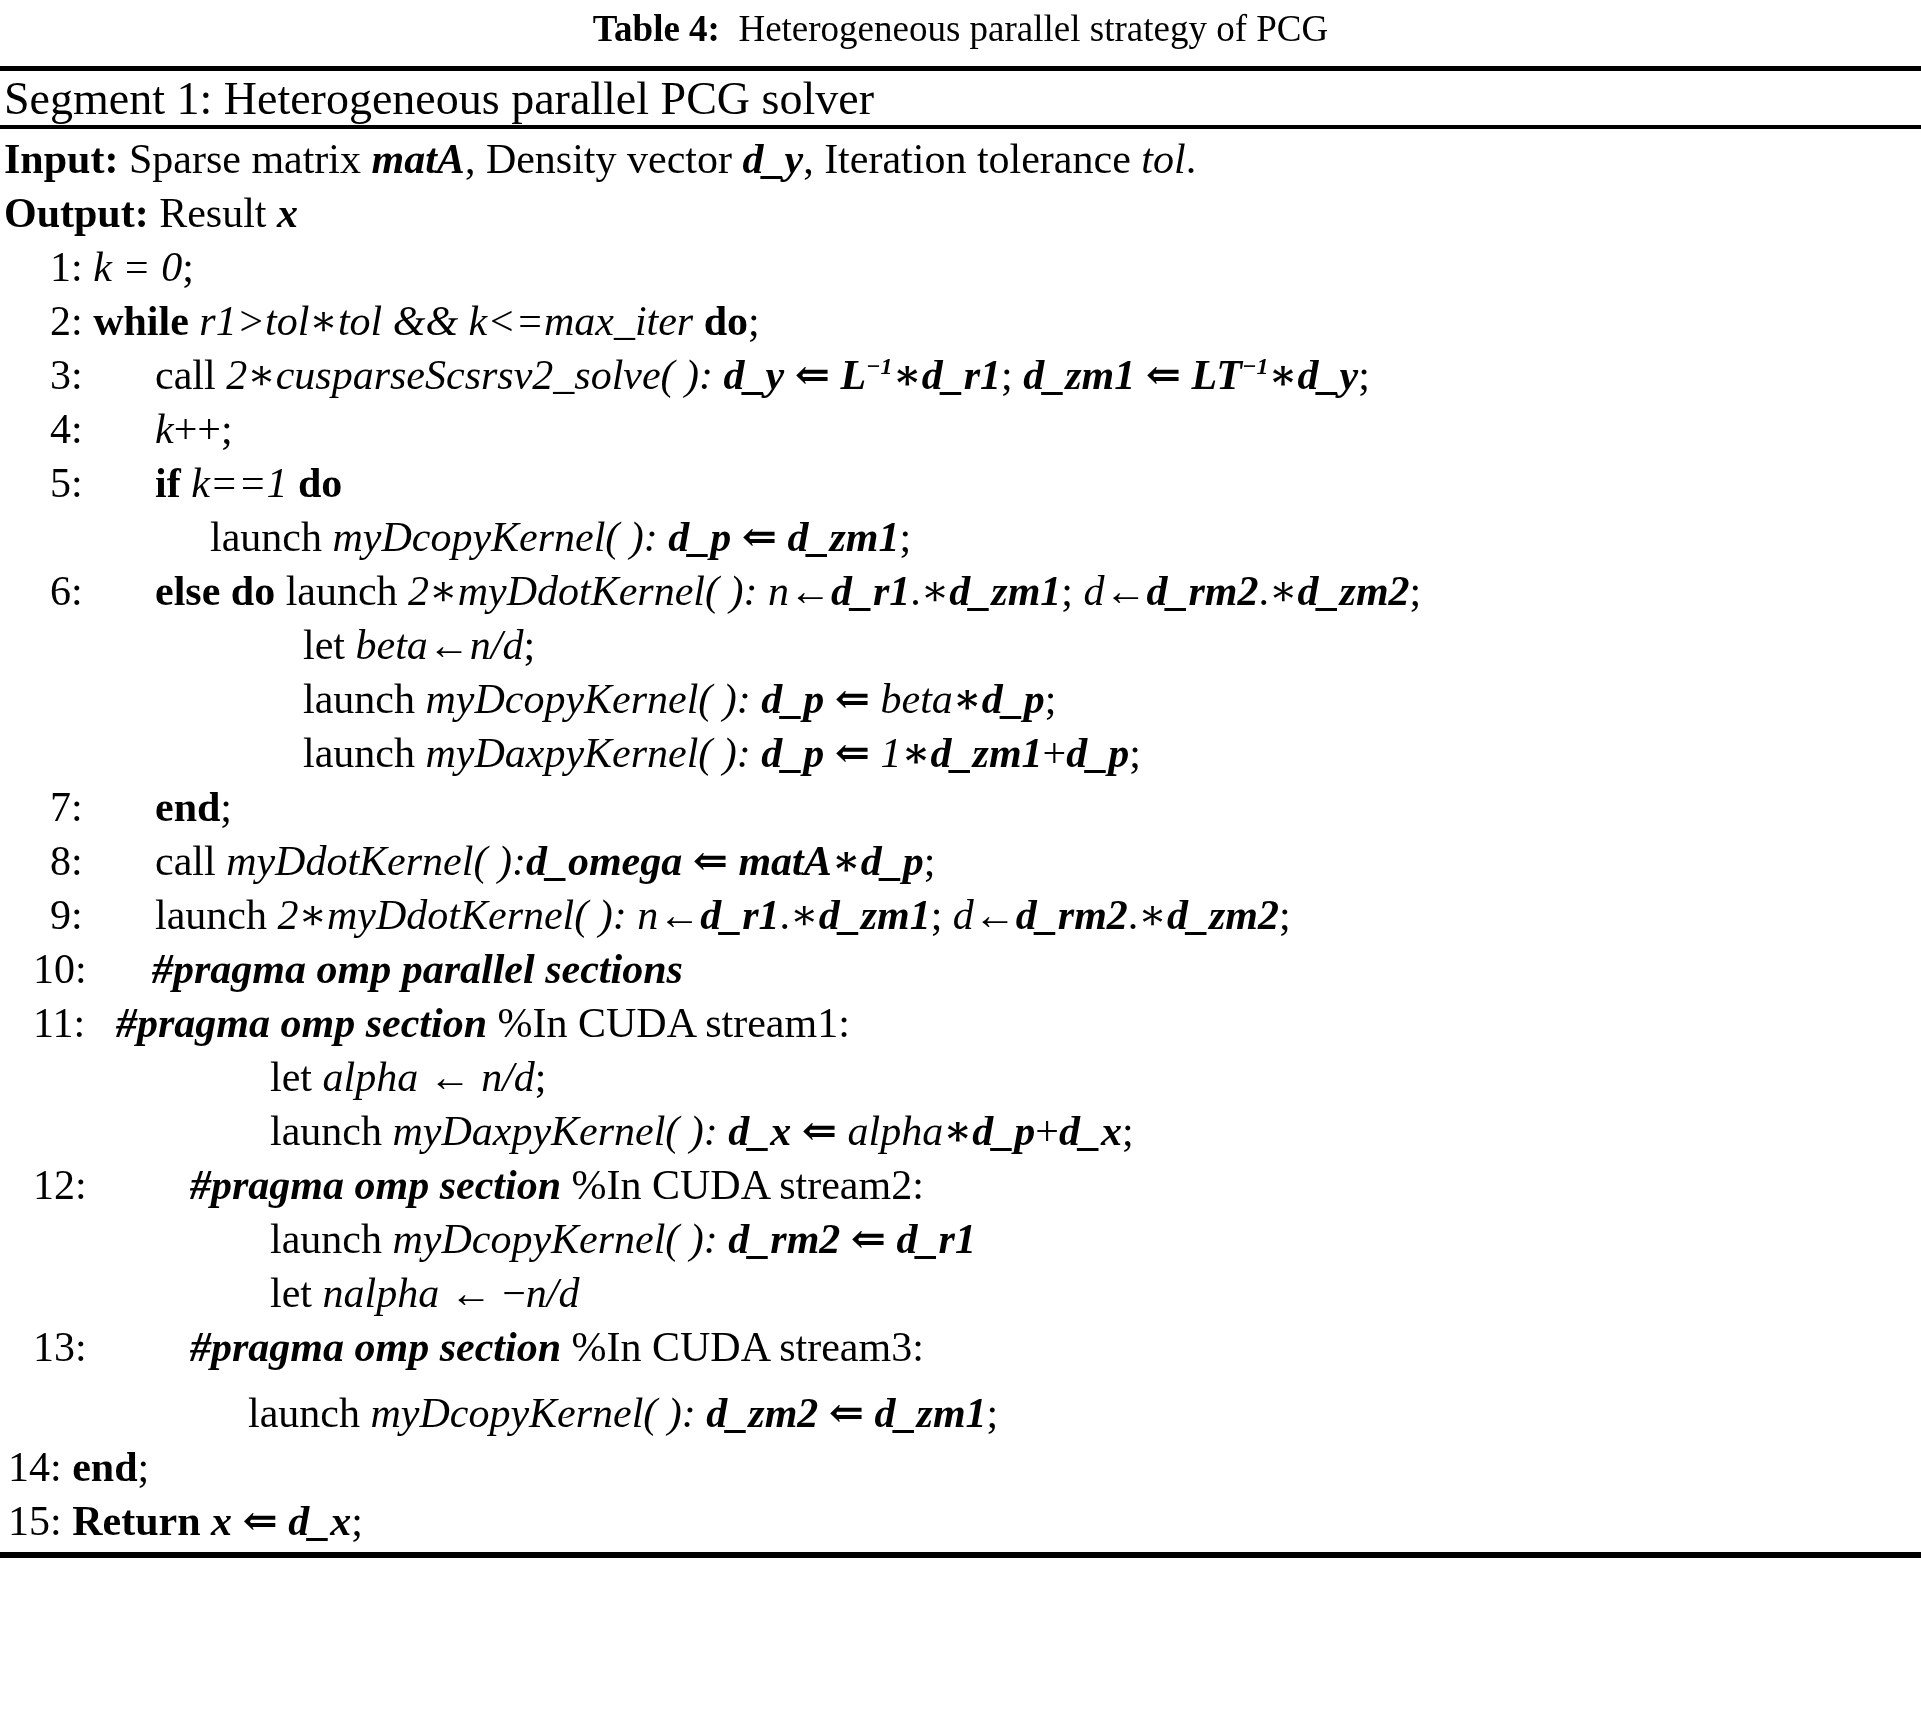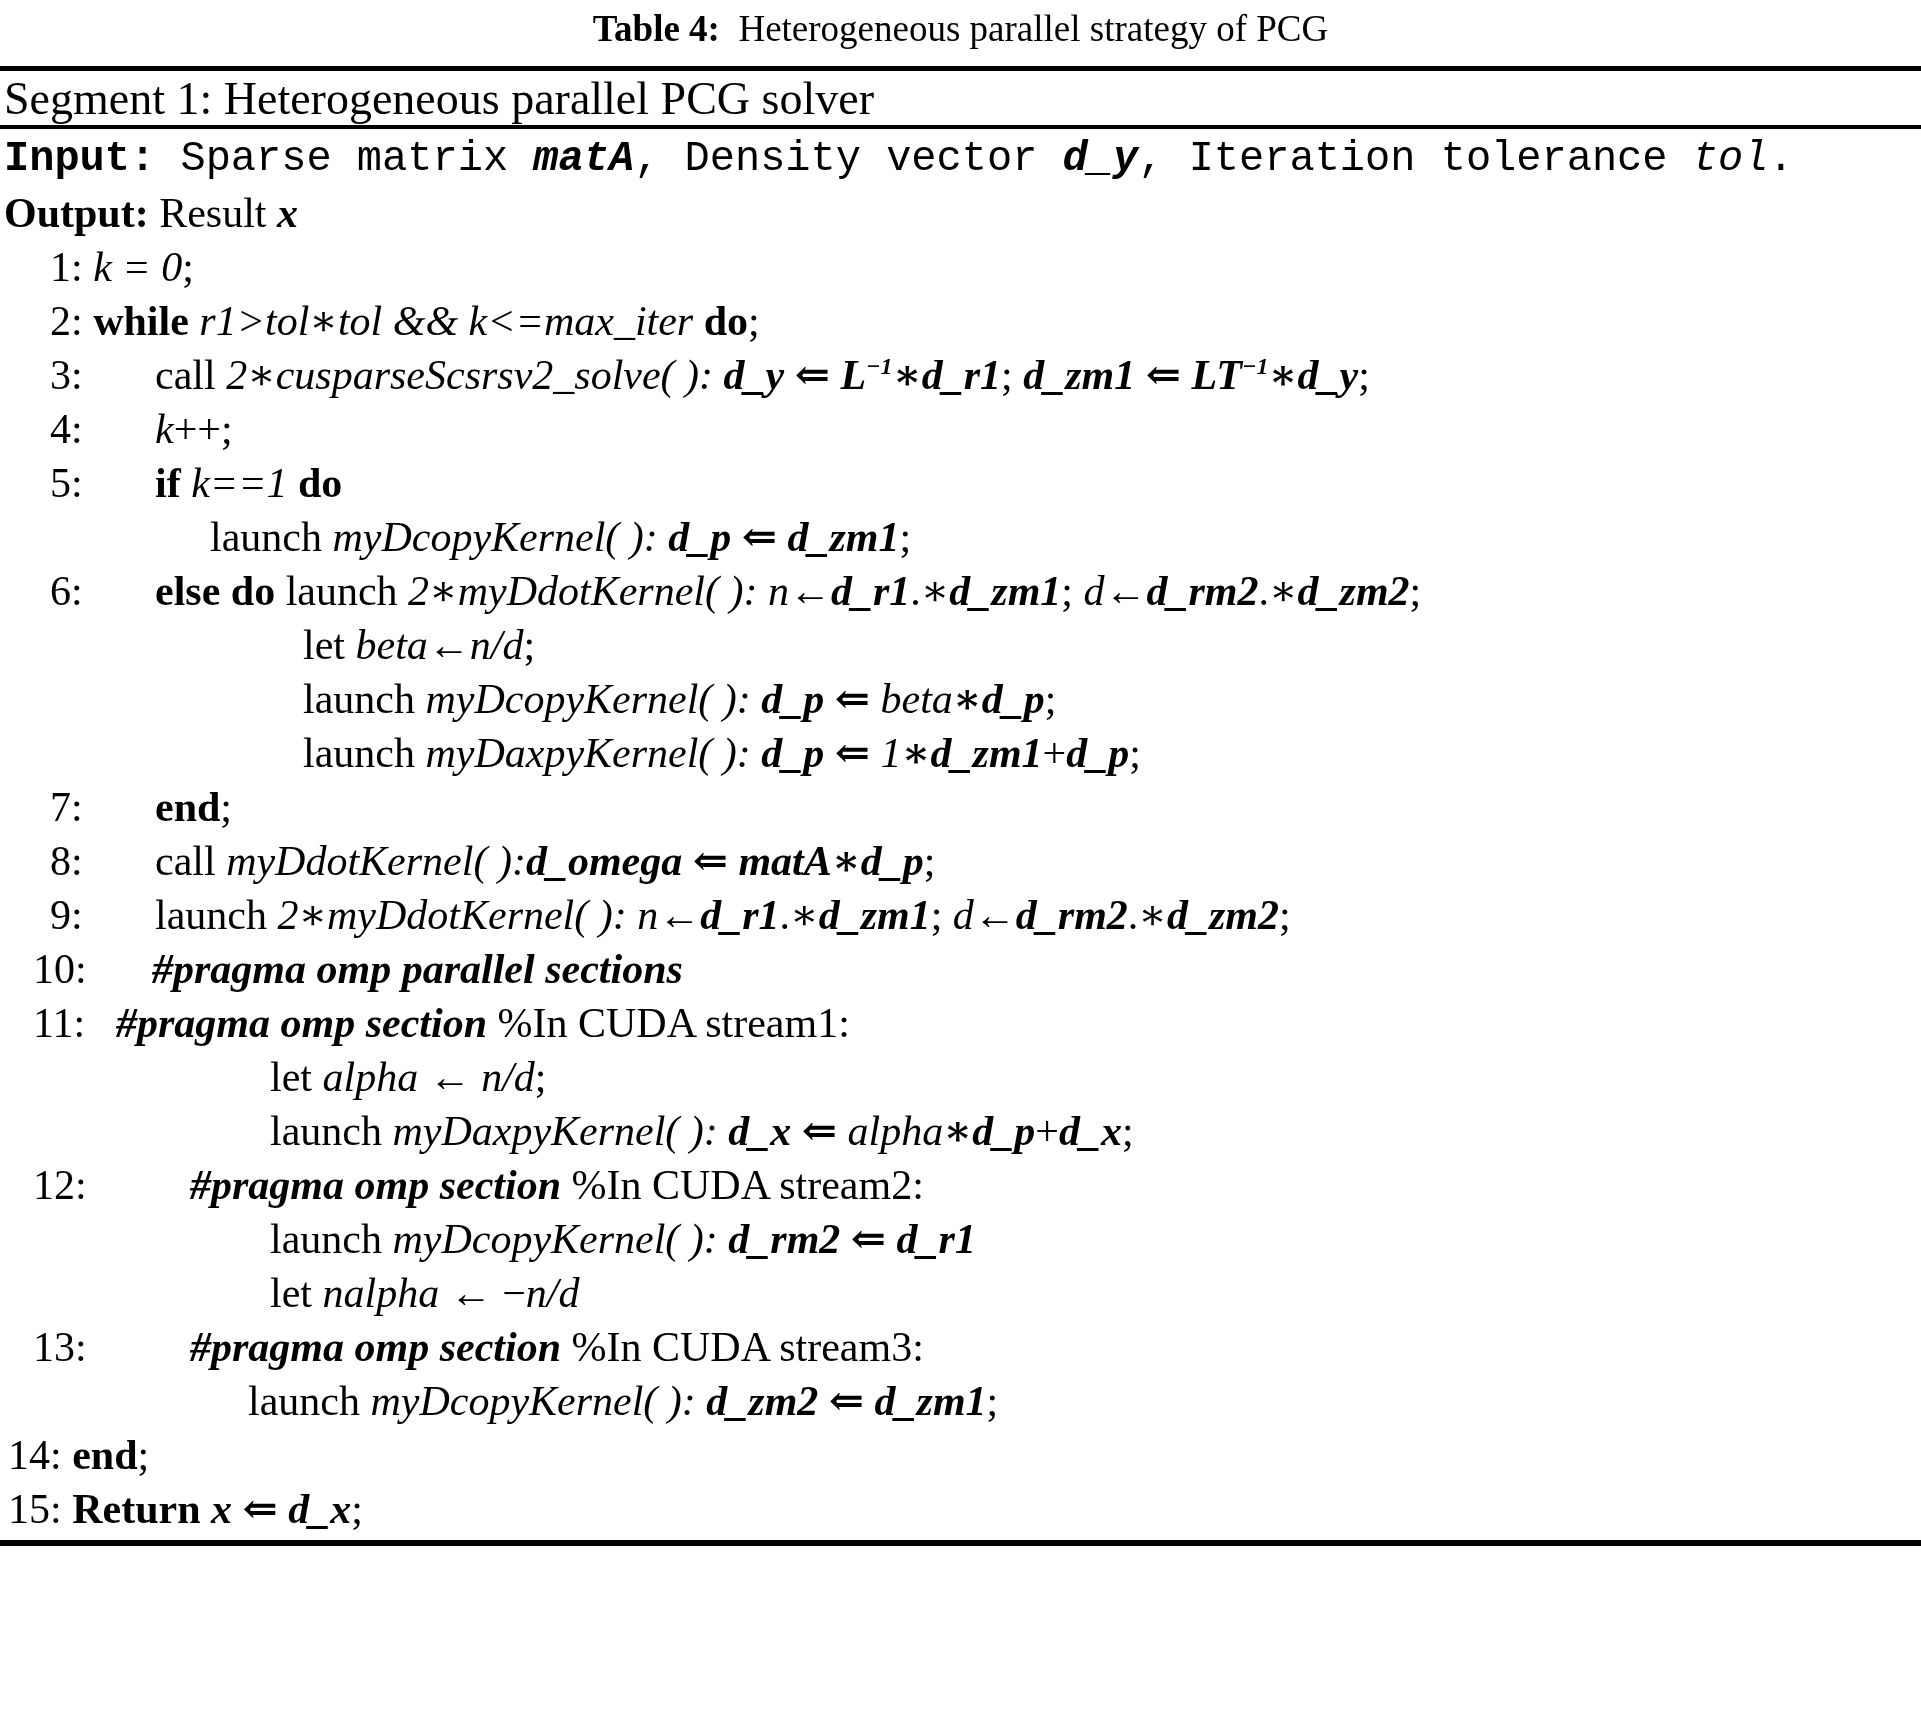--- a/index.html
+++ b/index.html
@@ -63,21 +63,21 @@
 
 <div class="caption"><span class="cap-label">Table 4:</span><span>  Heterogeneous parallel strategy of PCG</span></div>
 
 <div class="rule rule-top"></div>
 
 <div class="segment-row">Segment 1: Heterogeneous parallel PCG solver</div>
 
 <div class="rule rule-mid"></div>
 
 <div class="algo" id="algo-lines">
-    <div class="line" style="padding-left: 4px; font-family: Liberation Mono, monospace;"><span class="s-b">Input:</span><span class="s-r"> Sparse matrix </span><span class="s-bi">matA</span><span class="s-r">, Density vector </span><span class="s-bi">d_y</span><span class="s-r">, Iteration tolerance </span><span class="s-i">tol</span><span class="s-r">.</span></div>
+    <div class="line" style="padding-left: 4px;"><span class="s-b">Input:</span><span class="s-r"> Sparse matrix </span><span class="s-bi">matA</span><span class="s-r">, Density vector </span><span class="s-bi">d_y</span><span class="s-r">, Iteration tolerance </span><span class="s-i">tol</span><span class="s-r">.</span></div>
     <div class="line" style="padding-left: 4px;"><span class="s-b">Output:</span><span class="s-r"> Result </span><span class="s-bi">x</span></div>
     <div class="line" style="padding-left: 50px;"><span class="num">1: </span><span class="s-i">k = 0</span><span class="s-r">;</span></div>
     <div class="line" style="padding-left: 50px;"><span class="num">2: </span><span class="s-b">while </span><span class="s-i">r1&gt;tol∗tol &amp;&amp; k&lt;=max_iter </span><span class="s-b">do</span><span class="s-r">;</span></div>
     <div class="line" style="padding-left: 155px;"><span class="num num-abs" style="left: 50px;">3:</span><span class="s-r">call </span><span class="s-i">2∗cusparseScsrsv2_solve( ): </span><span class="s-bi">d_y</span><span class="s-b"> ⇐ </span><span class="s-bi">L</span><sup class="s-bisup">−1</sup><span class="s-b">∗</span><span class="s-bi">d_r1</span><span class="s-r">; </span><span class="s-bi">d_zm1</span><span class="s-b"> ⇐ </span><span class="s-bi">LT</span><sup class="s-bisup">−1</sup><span class="s-b">∗</span><span class="s-bi">d_y</span><span class="s-r">;</span></div>
     <div class="line" style="padding-left: 155px;"><span class="num num-abs" style="left: 50px;">4:</span><span class="s-i">k</span><span class="s-r">++;</span></div>
     <div class="line" style="padding-left: 155px;"><span class="num num-abs" style="left: 50px;">5:</span><span class="s-b">if </span><span class="s-i">k==1</span><span class="s-b"> do</span></div>
     <div class="line" style="padding-left: 210px;"><span class="s-r">launch </span><span class="s-i">myDcopyKernel( ): </span><span class="s-bi">d_p</span><span class="s-b"> ⇐ </span><span class="s-bi">d_zm1</span><span class="s-r">;</span></div>
     <div class="line" style="padding-left: 155px;"><span class="num num-abs" style="left: 50px;">6:</span><span class="s-b">else do</span><span class="s-r"> launch </span><span class="s-i">2∗myDdotKernel( ): n</span><span class="s-r">←</span><span class="s-bi">d_r1</span><span class="s-r">.∗</span><span class="s-bi">d_zm1</span><span class="s-r">; </span><span class="s-i">d</span><span class="s-r">←</span><span class="s-bi">d_rm2</span><span class="s-r">.∗</span><span class="s-bi">d_zm2</span><span class="s-r">;</span></div>
     <div class="line" style="padding-left: 303px;"><span class="s-r">let </span><span class="s-i">beta</span><span class="s-r">←</span><span class="s-i">n/d</span><span class="s-r">;</span></div>
     <div class="line" style="padding-left: 303px;"><span class="s-r">launch </span><span class="s-i">myDcopyKernel( ): </span><span class="s-bi">d_p</span><span class="s-b"> ⇐ </span><span class="s-i">beta</span><span class="s-b">∗</span><span class="s-bi">d_p</span><span class="s-r">;</span></div>
@@ -86,18 +86,18 @@
     <div class="line" style="padding-left: 155px;"><span class="num num-abs" style="left: 50px;">8:</span><span class="s-r">call </span><span class="s-i">myDdotKernel( ):</span><span class="s-bi">d_omega</span><span class="s-b"> ⇐ </span><span class="s-bi">matA</span><span class="s-b">∗</span><span class="s-bi">d_p</span><span class="s-r">;</span></div>
     <div class="line" style="padding-left: 155px;"><span class="num num-abs" style="left: 50px;">9:</span><span class="s-r">launch </span><span class="s-i">2∗myDdotKernel( ): n</span><span class="s-r">←</span><span class="s-bi">d_r1</span><span class="s-r">.∗</span><span class="s-bi">d_zm1</span><span class="s-r">; </span><span class="s-i">d</span><span class="s-r">←</span><span class="s-bi">d_rm2</span><span class="s-r">.∗</span><span class="s-bi">d_zm2</span><span class="s-r">;</span></div>
     <div class="line" style="padding-left: 152px;"><span class="num num-abs" style="left: 33px;">10:</span><span class="s-bi">#pragma omp parallel sections</span></div>
     <div class="line" style="padding-left: 116px;"><span class="num num-abs" style="left: 33px;">11:</span><span class="s-bi">#pragma omp section </span><span class="s-r">%In CUDA stream1:</span></div>
     <div class="line" style="padding-left: 270px;"><span class="s-r">let </span><span class="s-i">alpha</span><span class="s-r"> ← </span><span class="s-i">n/d</span><span class="s-r">;</span></div>
     <div class="line" style="padding-left: 270px;"><span class="s-r">launch </span><span class="s-i">myDaxpyKernel( ): </span><span class="s-bi">d_x</span><span class="s-b"> ⇐ </span><span class="s-i">alpha</span><span class="s-b">∗</span><span class="s-bi">d_p</span><span class="s-r">+</span><span class="s-bi">d_x</span><span class="s-r">;</span></div>
     <div class="line" style="padding-left: 190px;"><span class="num num-abs" style="left: 33px;">12:</span><span class="s-bi">#pragma omp section </span><span class="s-r">%In CUDA stream2:</span></div>
     <div class="line" style="padding-left: 270px;"><span class="s-r">launch </span><span class="s-i">myDcopyKernel( ): </span><span class="s-bi">d_rm2</span><span class="s-b"> ⇐ </span><span class="s-bi">d_r1</span></div>
     <div class="line" style="padding-left: 270px;"><span class="s-r">let </span><span class="s-i">nalpha</span><span class="s-r"> ← −</span><span class="s-i">n/d</span></div>
     <div class="line" style="padding-left: 190px;"><span class="num num-abs" style="left: 33px;">13:</span><span class="s-bi">#pragma omp section </span><span class="s-r">%In CUDA stream3:</span></div>
-    <div class="line" style="padding-left: 248px;"><span class="s-r">launch </span><span class="s-i">myDcopyKernel( ): </span><span class="s-bi">d_zm2</span><span class="s-b"> ⇐ </span><span class="s-bi">d_zm1</span><span class="s-r">;</span></div>
+    <div class="line" style="padding-left: 248px; margin-top: 12px;"><span class="s-r">launch </span><span class="s-i">myDcopyKernel( ): </span><span class="s-bi">d_zm2</span><span class="s-b"> ⇐ </span><span class="s-bi">d_zm1</span><span class="s-r">;</span></div>
     <div class="line" style="padding-left: 8px;"><span class="num">14: </span><span class="s-b">end</span><span class="s-r">;</span></div>
     <div class="line" style="padding-left: 8px;"><span class="num">15: </span><span class="s-b">Return </span><span class="s-bi">x</span><span class="s-b"> ⇐ </span><span class="s-bi">d_x</span><span class="s-r">;</span></div>
   </div>
 
 <div class="rule rule-bottom"></div>
 
 </body></html>

